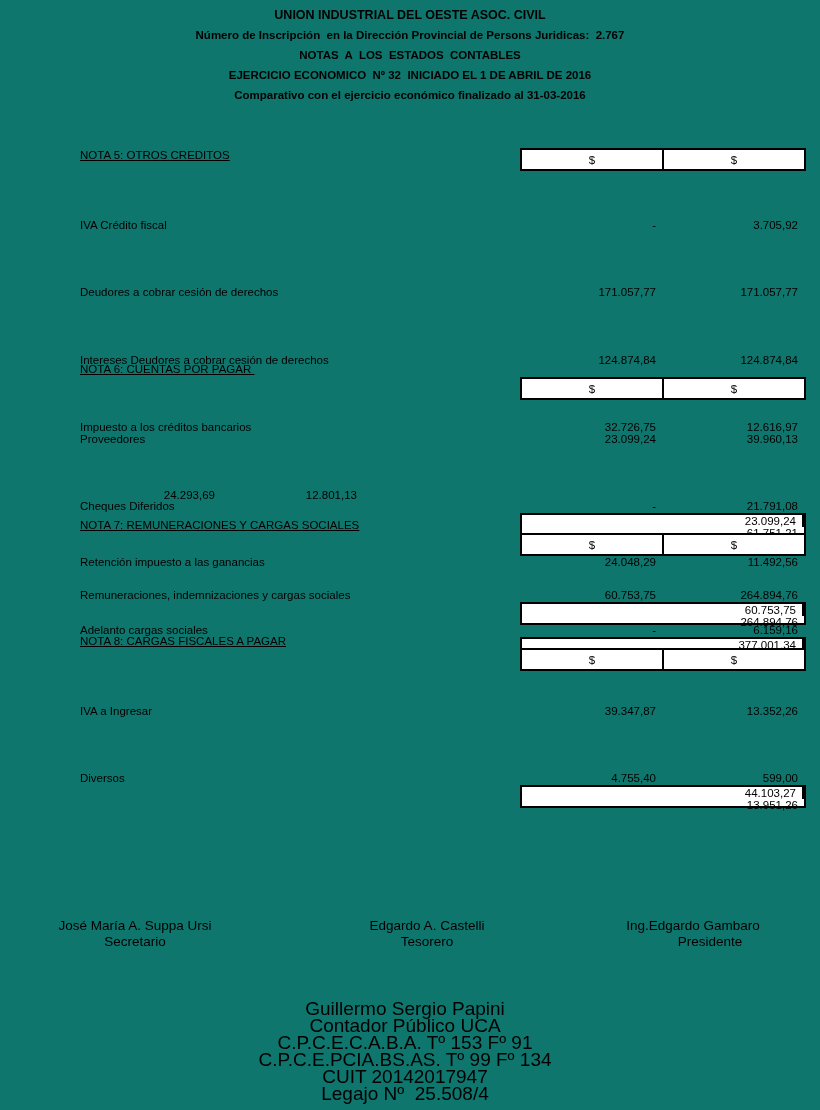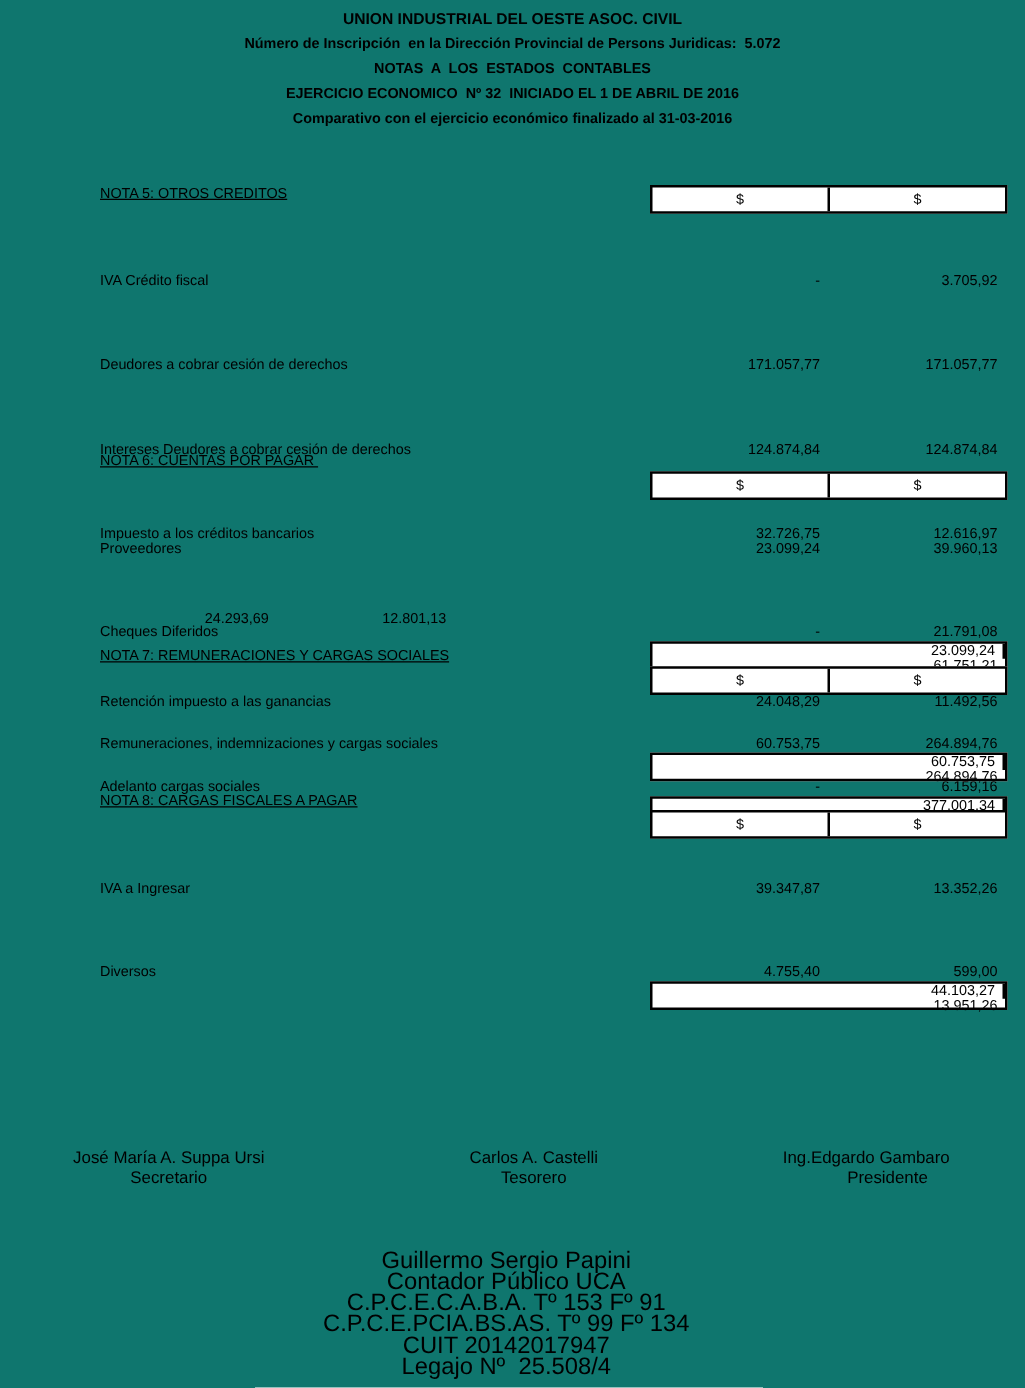--- a/index.html
+++ b/index.html
@@ -107,21 +107,21 @@
   }
   .accountant .aline { white-space: pre; }
 </style>
 </head>
 <body>
 
 <div class="page">
 
   <div class="doc-header">
     <div class="hline first">UNION INDUSTRIAL DEL OESTE ASOC. CIVIL</div>
-    <div class="hline">Número de Inscripción  en la Dirección Provincial de Persons Juridicas:  5.072</div>
+    <div class="hline">Número de Inscripción  en la Dirección Provincial de Persons Juridicas:  2.767</div>
     <div class="hline">NOTAS  A  LOS  ESTADOS  CONTABLES</div>
     <div class="hline">EJERCICIO ECONOMICO  Nº 32  INICIADO EL 1 DE ABRIL DE 2016</div>
     <div class="hline">Comparativo con el ejercicio económico finalizado al 31-03-2016</div>
   </div>
 
   <div class="section n5" style="top:148px;">
     <span class="sec-title">NOTA 5: OTROS CREDITOS</span>
     <div class="money-box header-box">
       <div class="cell c1">$</div>
       <div class="cell">$</div>
@@ -233,21 +233,21 @@
       <div class="cell c1">44.103,27</div>
       <div class="cell">13.951,26</div>
     </div>
   </div>
 
   <div class="sig sig-1">
     <div class="sig-name">José María A. Suppa Ursi</div>
     <div class="sig-role">Secretario</div>
   </div>
   <div class="sig sig-2">
-    <div class="sig-name">Carlos A. Castelli</div>
+    <div class="sig-name">Edgardo A. Castelli</div>
     <div class="sig-role">Tesorero</div>
   </div>
   <div class="sig sig-3">
     <div class="sig-name">Ing.Edgardo Gambaro</div>
     <div class="sig-role">Presidente</div>
   </div>
 
   <div class="accountant">
     <div class="aline">Guillermo Sergio Papini</div>
     <div class="aline">Contador Público UCA</div>

